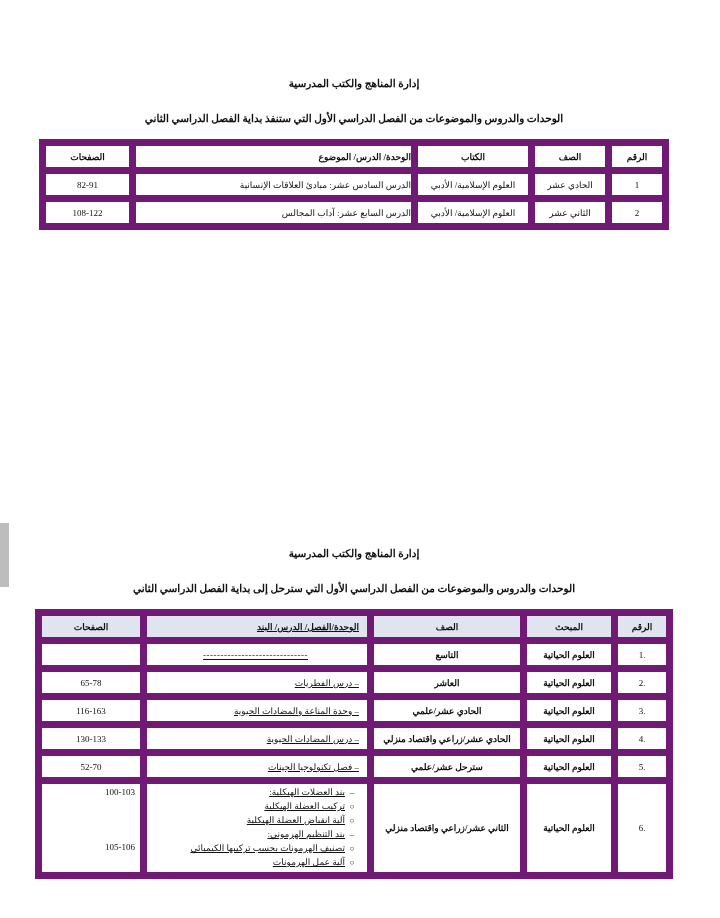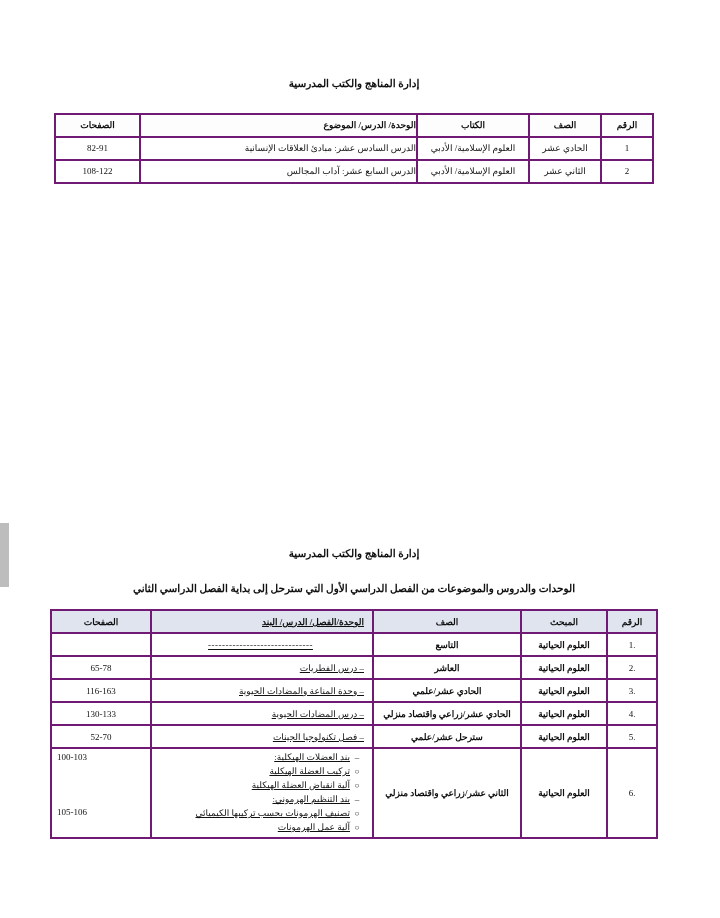--- a/index.html
+++ b/index.html
@@ -52,21 +52,21 @@
   .heading-sub  { margin: 0 0 14px 0; font-size: 10.5px; }
 
   table.doc-table {
     border-collapse: collapse;
     table-layout: fixed;
     direction: rtl;
     margin: 0 auto;
     font-size: 9px;
   }
   table.doc-table td, table.doc-table th {
-    border: 2px solid #701a75;
+    border: 7px solid #701a75;
     padding: 2px 5px;
     vertical-align: middle;
     font-weight: normal;
   }
 
   
   #table-one { width: 543px; }
   #table-one th {
     text-align: center;
     font-weight: bold;
@@ -122,38 +122,39 @@
   .lvl1 .bullet { display: inline-block; width: 14px; text-align: center; }
   .lvl2 { padding-right: 0; }
   .lvl2 .bullet { display: inline-block; width: 14px; text-align: center; font-size: 8px; }
 
   .pages-stack {
     display: flex;
     flex-direction: column;
     height: 100%;
     justify-content: flex-start;
     direction: ltr;
-    align-items: flex-start;
+    align-items: flex-end;
   }
   .pages-stack .p1 { margin-top: 1px; }
   .pages-stack .p2 { margin-top: 45px; }
 
   .tall-cell { vertical-align: top; }
 </style>
 </head>
 <body>
 
 <div class="page">
 
   <div class="edge-marker"></div>
 
   <div class="section section-one">
 
     <div class="heading heading-main">إدارة المناهج والكتب المدرسية</div>
 
+    <div class="heading heading-sub">الوحدات والدروس والموضوعات من الفصل الدراسي الأول التي ستنفذ بداية الفصل الدراسي الثاني</div>
 
     <table class="doc-table" id="table-one">
       <thead>
         <tr>
           <th class="c-num">الرقم</th>
           <th class="c-grade">الصف</th>
           <th class="c-book">الكتاب</th>
           <th class="c-topic">الوحدة/ الدرس/ الموضوع</th>
           <th class="c-pages">الصفحات</th>
         </tr>

